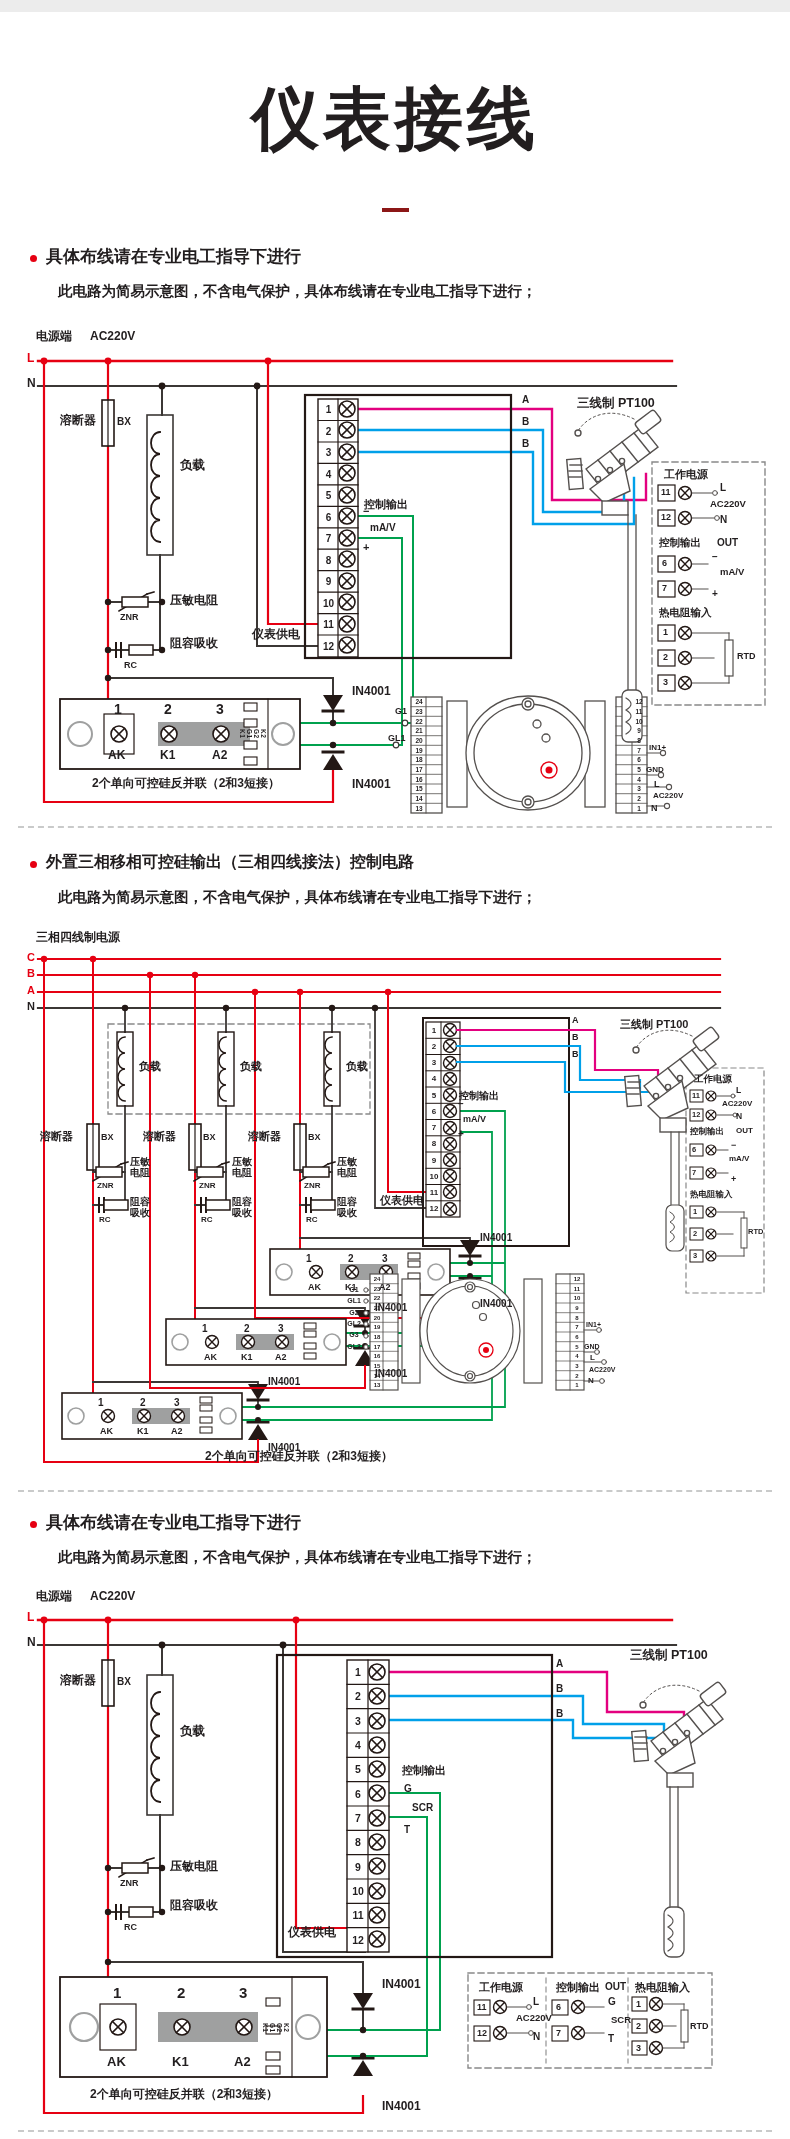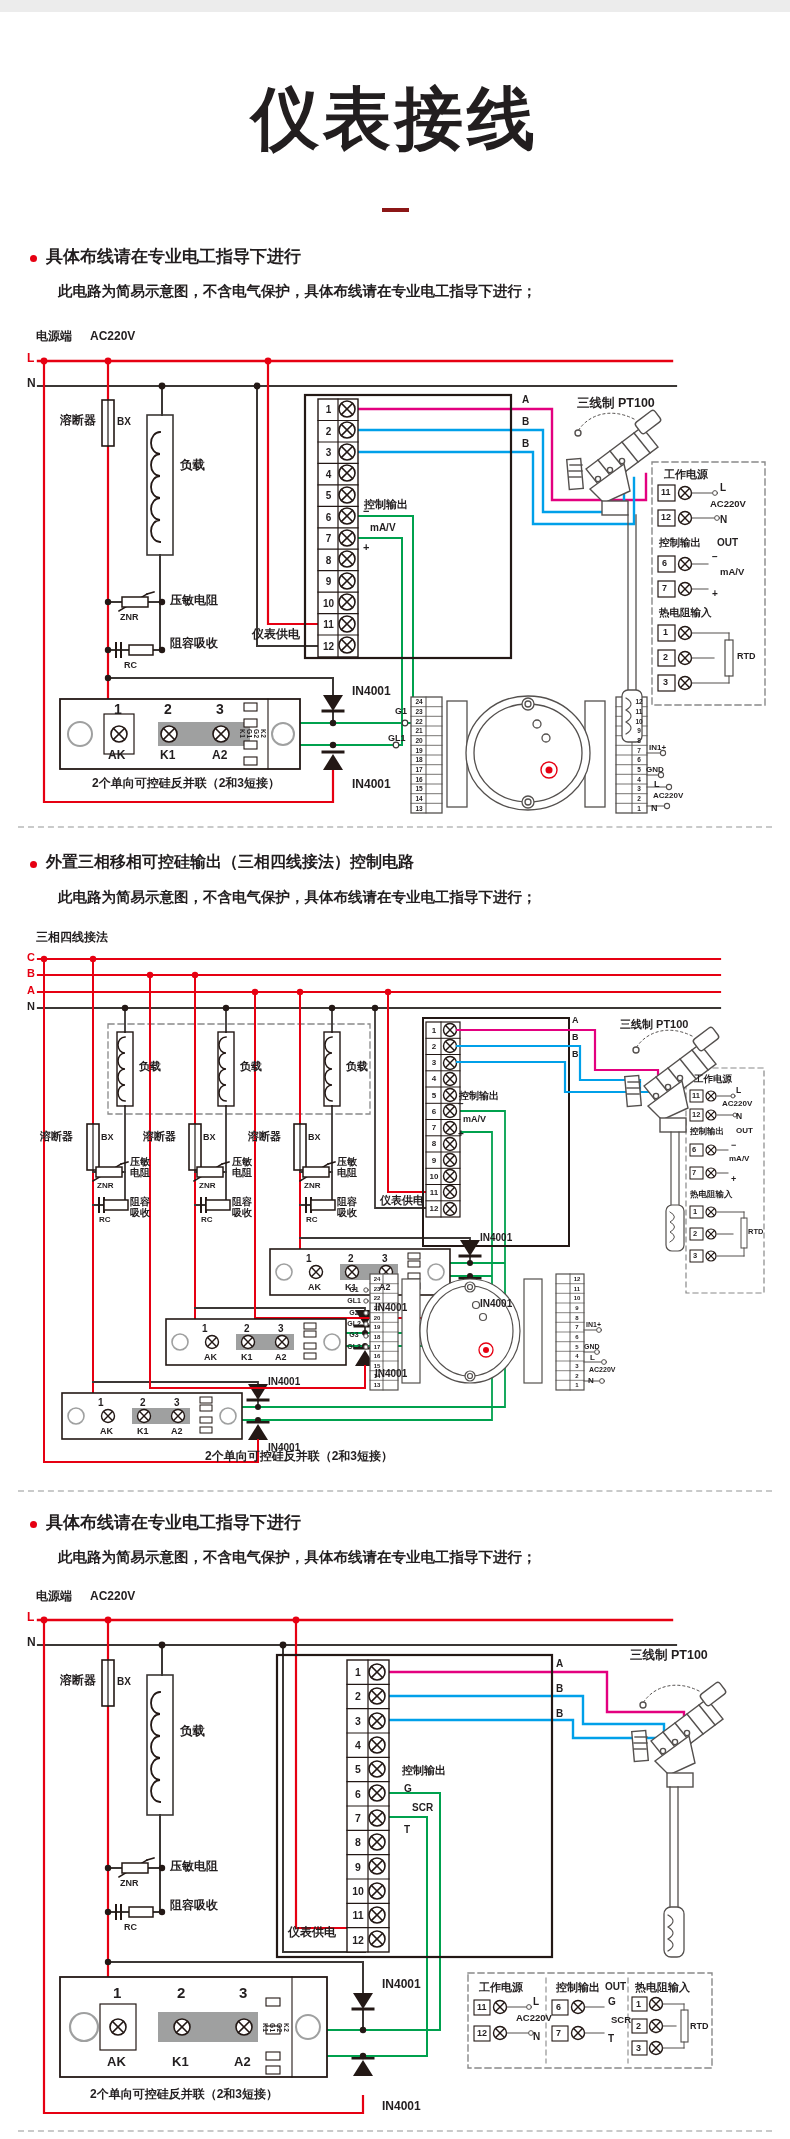--- a/index.html
+++ b/index.html
@@ -667,21 +667,21 @@
 <div class="lb b" style="left:663px;top:627px;font-size:9px;">1</div>
 <div class="lb b" style="left:663px;top:652px;font-size:9px;">2</div>
 <div class="lb b" style="left:663px;top:677px;font-size:9px;">3</div>
 <div class="lb b" style="left:737px;top:651px;font-size:9px;">RTD</div>
 
 <div class="sep" style="top:826px;"></div>
 
 <div class="bullet" style="left:30px;top:861px;"></div>
 <div class="lb b" style="left:46px;top:853px;font-size:16px;">外置三相移相可控硅输出（三相四线接法）控制电路</div>
 <div class="lb b" style="left:58px;top:889px;font-size:14.5px;">此电路为简易示意图，不含电气保护，具体布线请在专业电工指导下进行；</div>
-<div class="lb b" style="left:36px;top:931px;font-size:12px;">三相四线接法</div>
+<div class="lb b" style="left:36px;top:931px;font-size:12px;">三相四线制电源</div>
 <div class="lb b red" style="left:27px;top:951px;font-size:11px;">C</div>
 <div class="lb b red" style="left:27px;top:967px;font-size:11px;">B</div>
 <div class="lb b red" style="left:27px;top:984px;font-size:11px;">A</div>
 <div class="lb b" style="left:27px;top:1000px;font-size:11px;">N</div>
 <div class="lb b" style="left:139px;top:1060px;font-size:11px;">负载</div>
 <div class="lb b" style="left:240px;top:1060px;font-size:11px;">负载</div>
 <div class="lb b" style="left:346px;top:1060px;font-size:11px;">负载</div>
 <div class="lb b" style="left:40px;top:1130px;font-size:11px;">溶断器</div>
 <div class="lb b" style="left:143px;top:1130px;font-size:11px;">溶断器</div>
 <div class="lb b" style="left:248px;top:1130px;font-size:11px;">溶断器</div>

